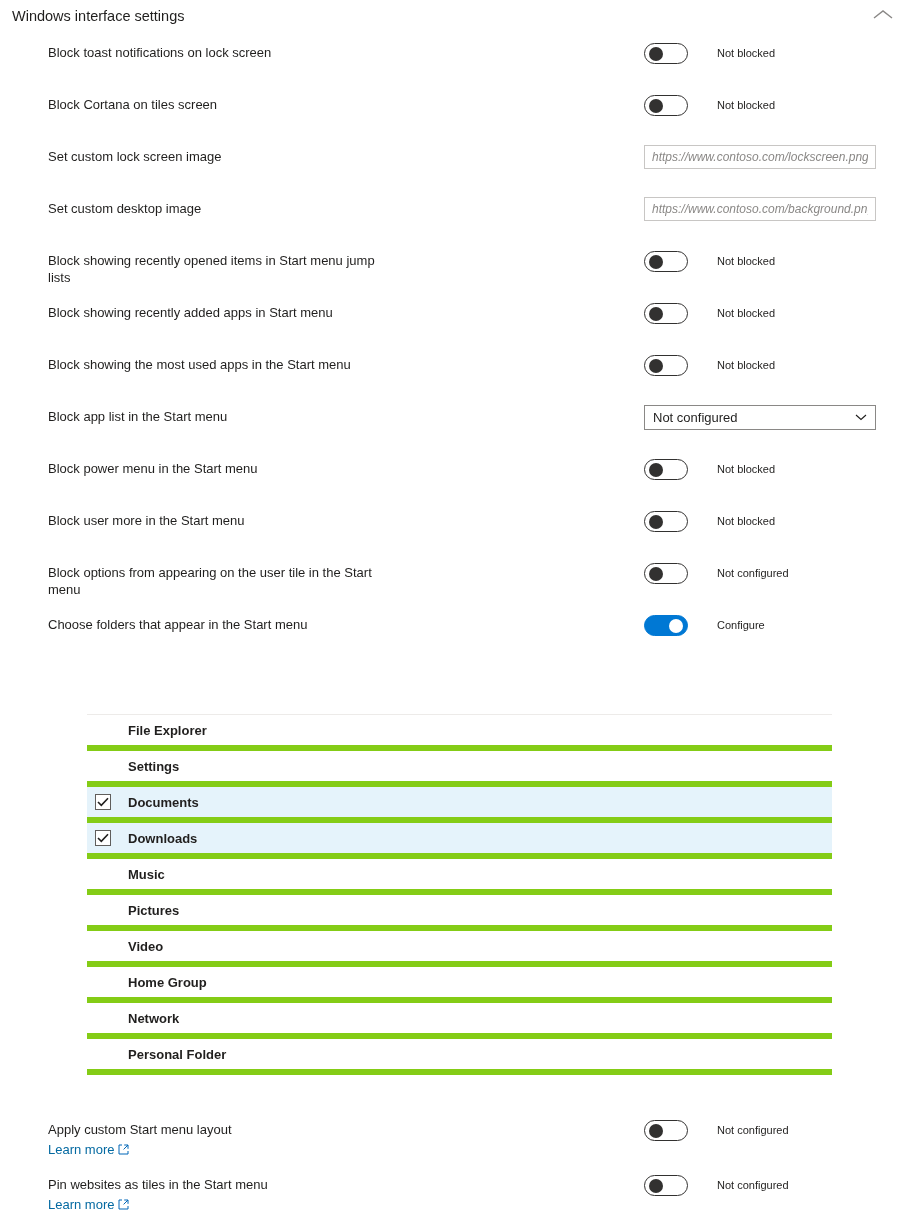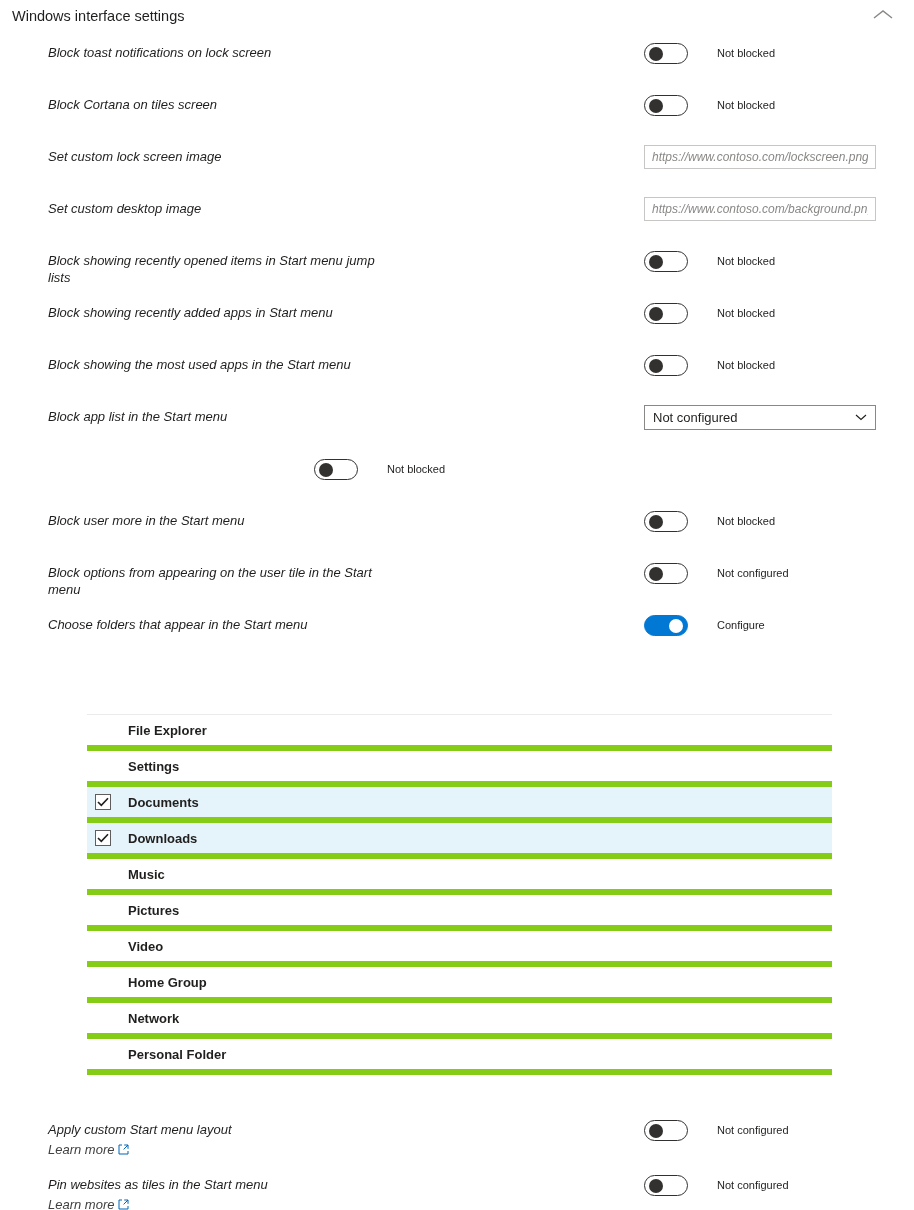--- a/index.html
+++ b/index.html
@@ -60,21 +60,20 @@
     align-items: flex-start;
     min-height: 52px;
     padding-left: 48px;
   }
   .row-label {
     width: 330px;
     padding-top: 2px;
     line-height: 17px;
     font-size: 13px;
     color: #201f1e;
-    font-style: italic;
   }
   .row-control {
     margin-left: 266px;
     display: flex;
     align-items: center;
     height: 22px;
   }
 
   
   .toggle {
@@ -197,21 +196,21 @@
 
   
   .bottom-rows {
     margin-top: 44px;
   }
   .row.with-link { min-height: 55px; }
   .learn-more {
     display: inline-flex;
     align-items: center;
     gap: 4px;
-    color: #404040;
+    color: #0369a1;
     font-size: 13px;
     text-decoration: none;
     margin-top: 3px;
     cursor: pointer;
   }
   .learn-more svg { display: block; }
   .stack { display: flex; flex-direction: column; }
 </style>
 </head>
 <body>
@@ -301,20 +300,21 @@
           <span class="dd-chevron">
             <svg width="12" height="8" viewBox="0 0 12 8">
               <polyline points="1,2 6,6.5 11,2" fill="none" stroke="#201f1e" stroke-width="1.1"></polyline>
             </svg>
           </span>
         </div>
       </div>
     </div>
 
     <div class="row">
+      <div class="row-label">Block power menu in the Start menu</div>
       <div class="row-control">
         <div class="toggle">
             <span class="knob"></span>
           </div>
         <span class="toggle-text">Not blocked</span>
       </div>
     </div>
 
     <div class="row">
       <div class="row-label">Block user more in the Start menu</div>

